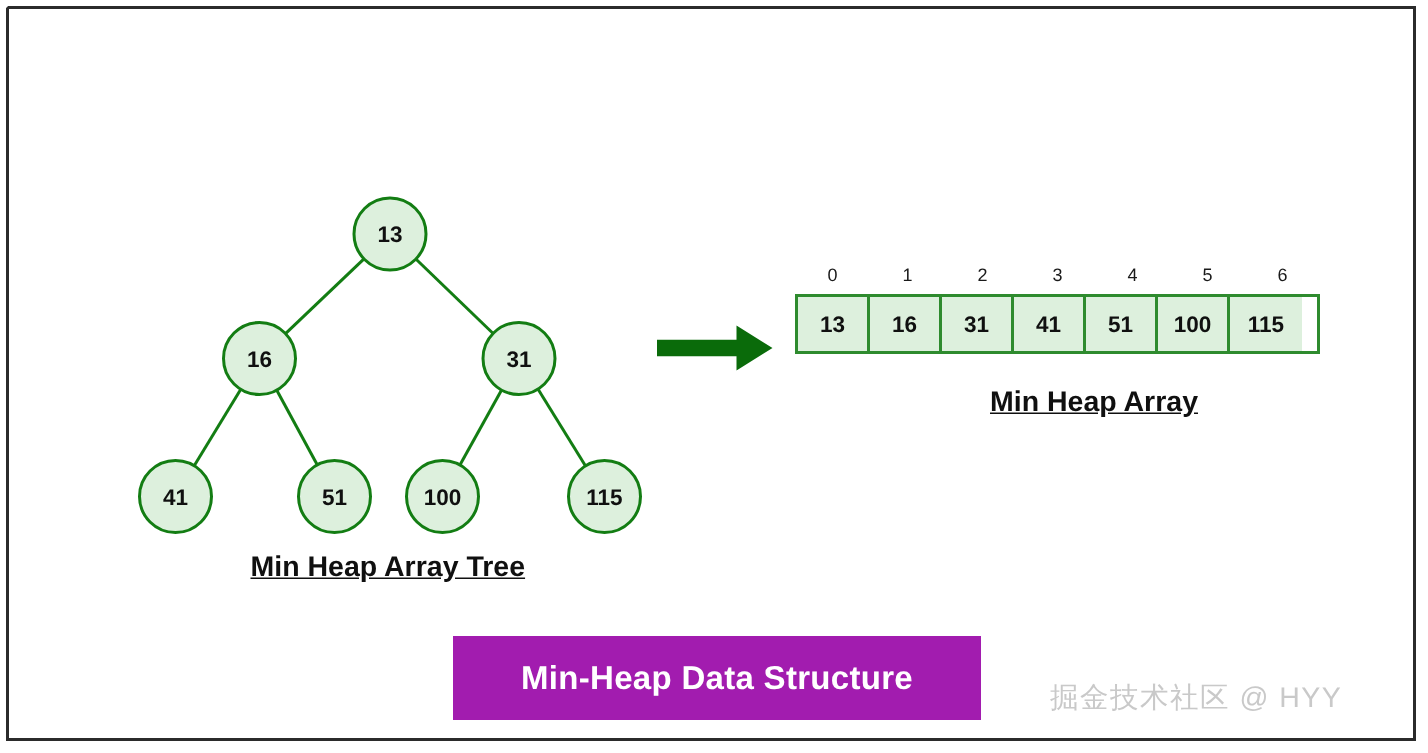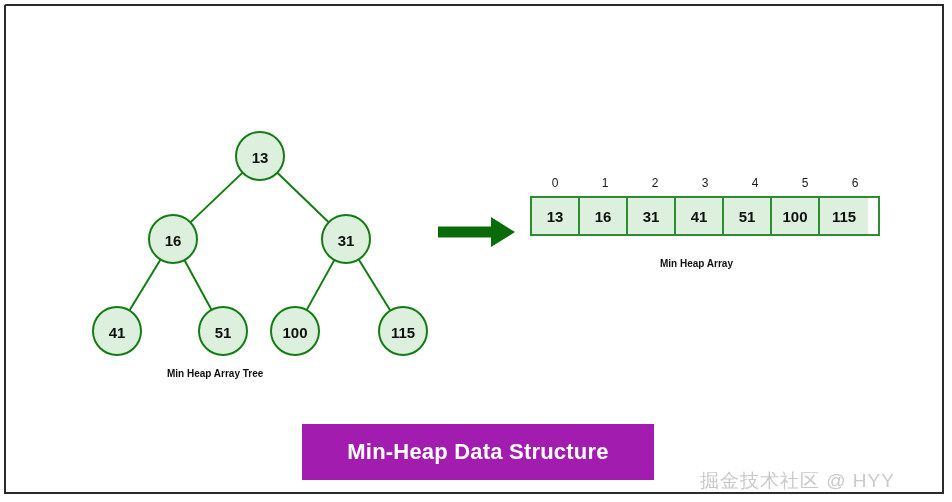--- a/index.html
+++ b/index.html
@@ -69,24 +69,25 @@
     fill: none;
   }
   .arrow-shape {
     fill: #0a6b0a;
   }
 
   
   .caption {
     position: absolute;
     font-family: "Liberation Sans", sans-serif;
-    font-size: 10px;
+    font-size: 19px;
     font-weight: bold;
     color: #101010;
     white-space: nowrap;
+    text-decoration: underline;
   }
   #tree-caption {
     left: 167px;
     top: 368px;
   }
   #array-caption {
     left: 660px;
     top: 258px;
   }
 
@@ -150,21 +151,21 @@
     font-size: 22px;
     font-weight: bold;
     color: #ffffff;
     letter-spacing: 0.2px;
   }
 
   
   #watermark {
     position: absolute;
     left: 700px;
-    top: 468px;
+    top: 452px;
     font-family: "Liberation Sans", sans-serif;
     font-size: 19px;
     font-weight: normal;
     color: #c9c9c9;
     white-space: nowrap;
     letter-spacing: 1px;
   }
 </style>
 </head>
 <body>

